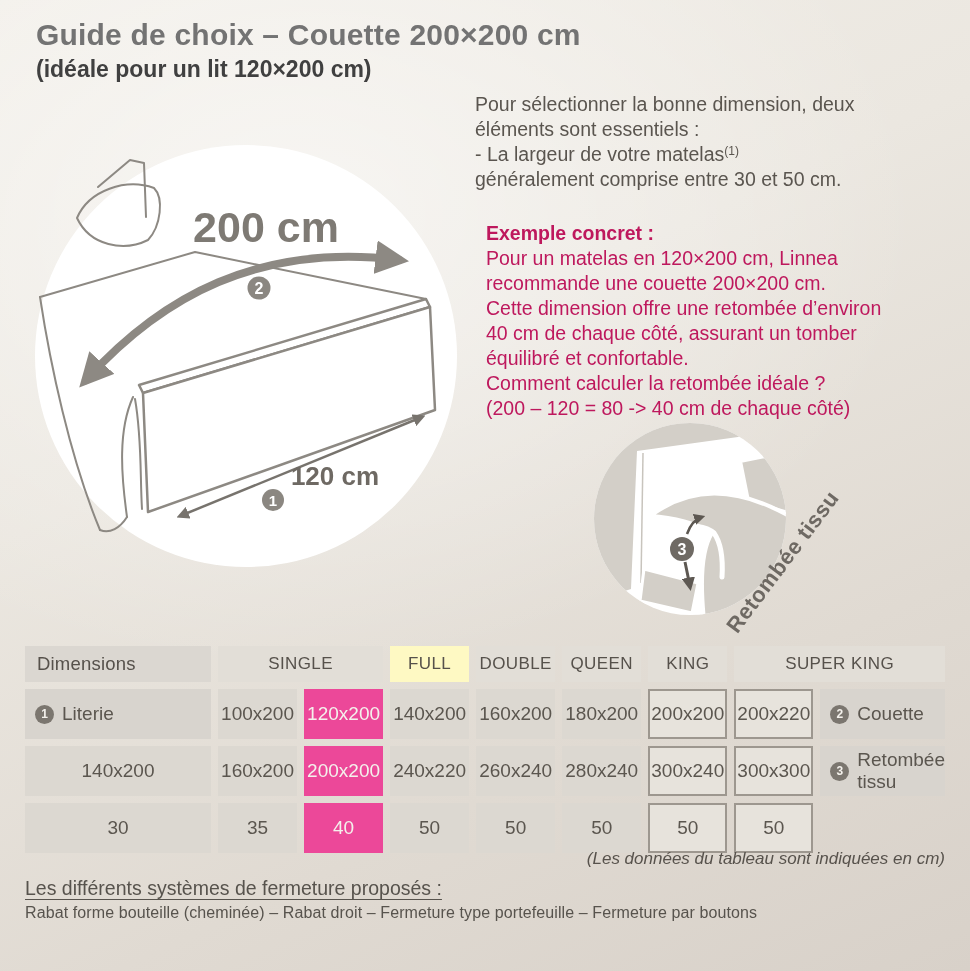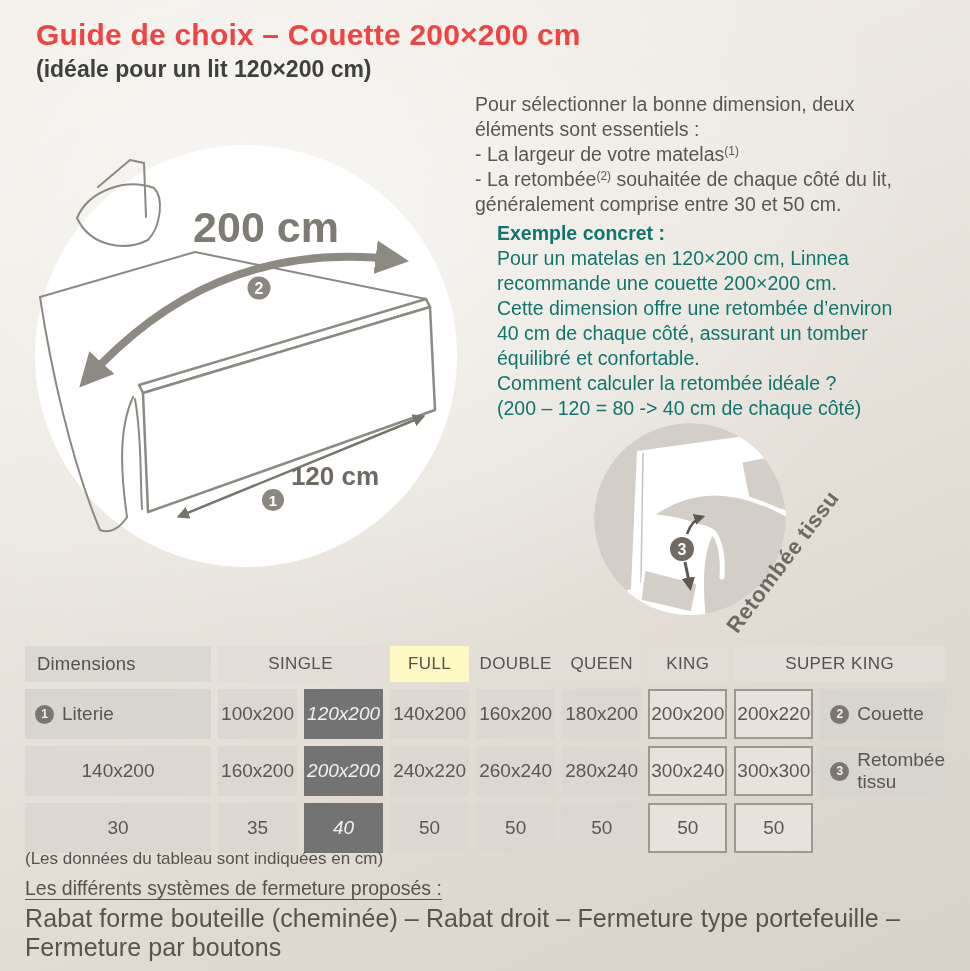--- a/index.html
+++ b/index.html
@@ -6,25 +6,25 @@
   body{
     width:970px;height:971px;position:relative;overflow:hidden;
     font-family:"Liberation Sans", sans-serif;
     background:
       radial-gradient(ellipse 900px 650px at 30% 22%, rgba(255,255,255,.55), rgba(255,255,255,0) 70%),
       linear-gradient(155deg,#f2efe9 0%,#ebe7e0 38%,#e0dad2 72%,#d8d1c9 100%);
     color:#57534d;
   }
   .abs{position:absolute;}
   
-  .title{left:36px;top:18px;font-size:30px;font-weight:bold;color:#ef4444;letter-spacing:.2px;}
+  .title{left:36px;top:18px;font-size:30px;font-weight:bold;color:#737373;letter-spacing:.2px;}
   .subtitle{left:36px;top:56px;font-size:23px;font-weight:bold;color:#404040;}
   
   .intro{left:475px;top:92px;width:452px;font-size:19.5px;line-height:25px;color:#5a554f;}
-  .example{left:497px;top:221px;width:452px;font-size:19.5px;line-height:25px;color:#0f766e;}
+  .example{left:486px;top:221px;width:452px;font-size:19.5px;line-height:25px;color:#be185d;}
   .example .h{font-weight:bold;}
   .prelines{white-space:pre-line;}
   sup.fn{font-size:12px;line-height:0;vertical-align:6px;}
   
   .big-circle{left:34px;top:138px;width:425px;height:437px;}
   
   .small-circle{left:592px;top:421px;width:196px;height:196px;}
   .drop-label{
     left:742px;top:612px;transform-origin:0 100%;transform:rotate(-53deg);
     font-size:22px;font-weight:bold;color:#6e6963;letter-spacing:.5px;white-space:nowrap;
@@ -34,43 +34,42 @@
     left:25px;top:646px;width:920px;display:grid;
     grid-template-columns:186px repeat(8,1fr);gap:7px;
   }
   .cell{display:flex;align-items:center;justify-content:center;box-sizing:border-box;}
   .th{height:36px;font-size:17px;color:#56514b;letter-spacing:.4px;background:#e2ded7;}
   .th.corner{justify-content:flex-start;padding-left:12px;font-size:18.5px;letter-spacing:.2px;background:#dbd7d1;}
   .th.full{background:#fef9c3;font-weight:500;}
   .span2{grid-column:span 2;}
   .td{height:50px;font-size:19px;color:#5b564f;background:#dcd8d1;}
   .td.rowlabel{justify-content:flex-start;padding-left:10px;gap:8px;background:#d8d4ce;font-size:19px;}
-  .td.hl{background:#737373;color:#f4f1ec;font-weight:500;font-style:italic;}
+  .td.hl{background:#ec4899;color:#f4f1ec;font-weight:500;}
   .td.outline{background:#e7e3dc;border:2px solid #9d978f;}
   .badge{
     width:19px;height:19px;border-radius:50%;background:#7b766f;color:#f4f1ec;
     display:inline-flex;align-items:center;justify-content:center;
     font-size:12px;font-weight:bold;flex:0 0 auto;
   }
   
-  .table-note{left:25px;top:849px;width:920px;text-align:left;font-size:17px;color:#57524c;}
+  .table-note{left:25px;top:849px;width:920px;text-align:right;font-style:italic;font-size:17px;color:#57524c;}
   .closures-h{left:25px;top:877px;font-size:19.5px;color:#57534d;text-decoration:underline;text-underline-offset:4px;}
-  .closures{left:25px;top:904px;width:930px;font-size:25px;color:#57534d;letter-spacing:.1px;}
+  .closures{left:25px;top:904px;width:930px;font-size:16px;color:#57534d;letter-spacing:.1px;}
 </style>
 </head>
 <body>
 
 <div class="abs title">Guide de choix – Couette 200×200 cm</div>
 <div class="abs subtitle">(idéale pour un lit 120×200 cm)</div>
 
 <div class="abs intro">
   <div>Pour sélectionner la bonne dimension, deux</div>
   <div>éléments sont essentiels :</div>
   <div><span>- La largeur de votre matelas</span><sup class="fn">(1)</sup></div>
-  <div><span>- La retombée</span><sup class="fn">(2)</sup><span> souhaitée de chaque côté du lit,</span></div>
   <div>généralement comprise entre 30 et 50 cm.</div>
 </div>
 
 <div class="abs example">
   <div class="h">Exemple concret :</div>
   <div class="prelines">Pour un matelas en 120×200 cm, Linnea
 recommande une couette 200×200 cm.
 Cette dimension offre une retombée d’environ
 40 cm de chaque côté, assurant un tomber
 équilibré et confortable.

